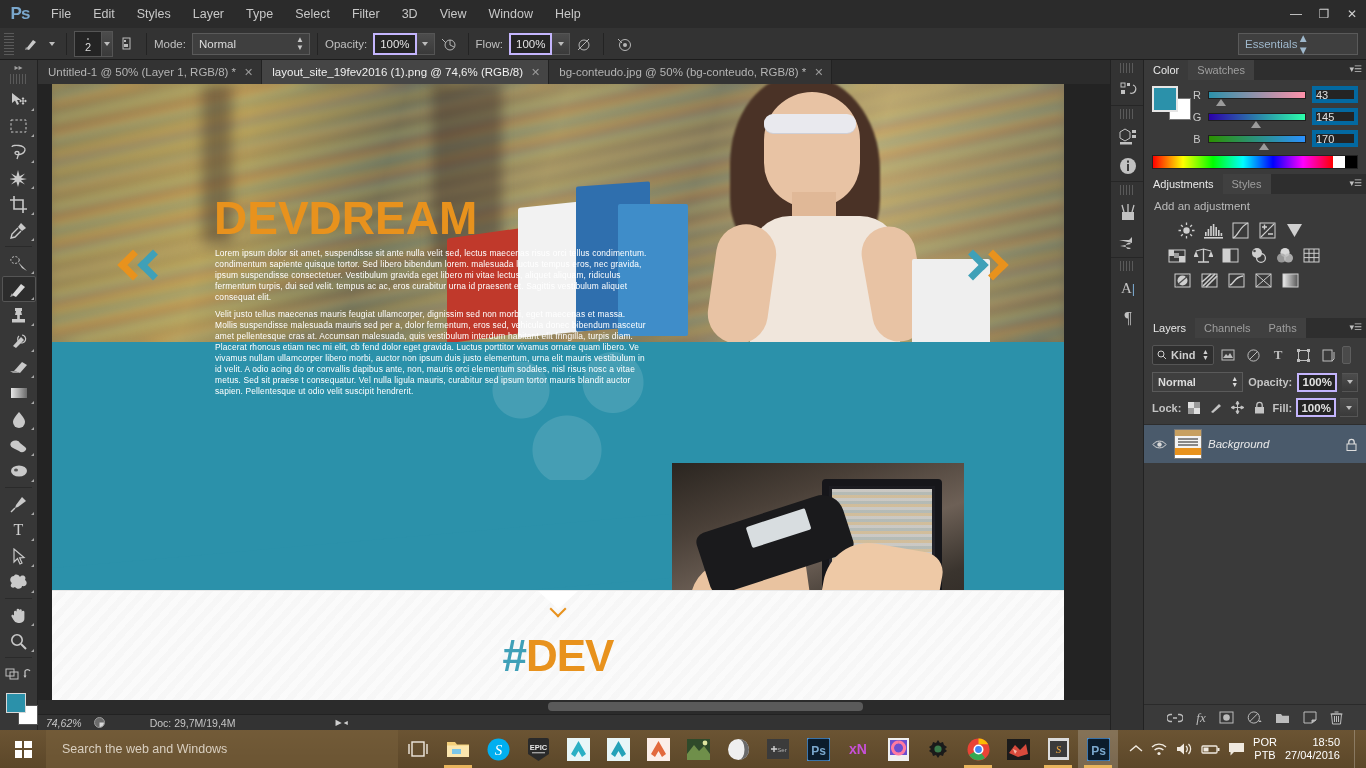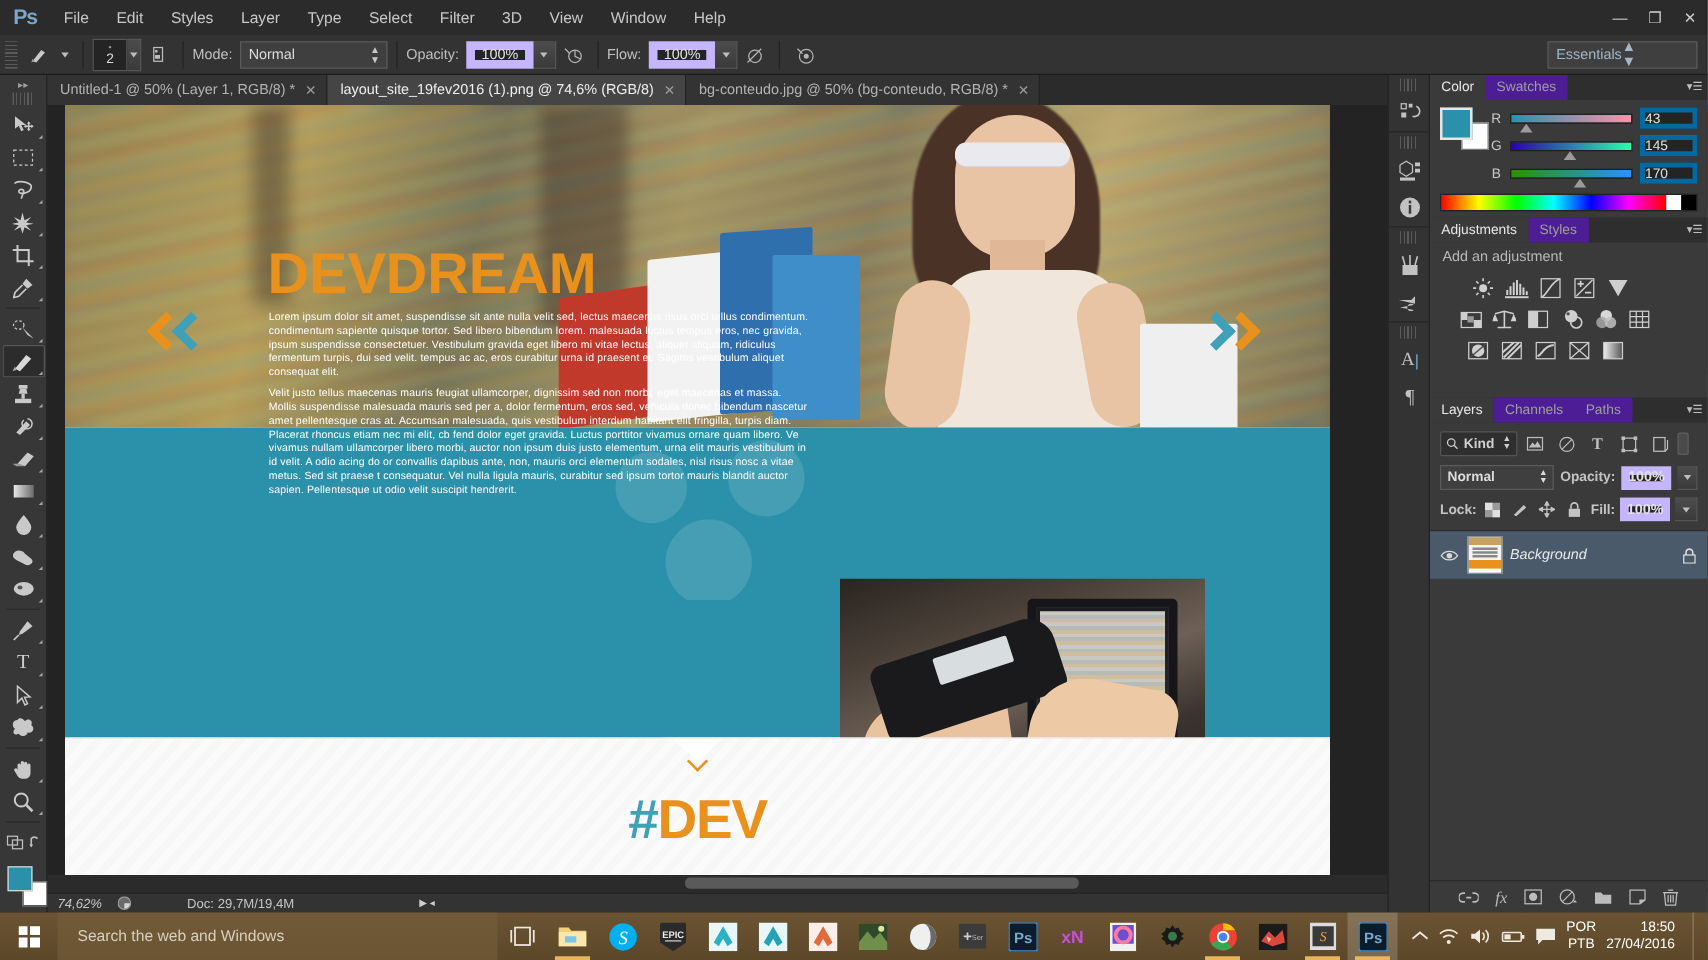--- a/index.html
+++ b/index.html
@@ -30,21 +30,21 @@
   .num-box { width:28px; height:26px; background:#242424; border:1px solid #555;
      color:#dcdcdc; font-size:11px; display:flex; flex-direction:column; align-items:center;
      justify-content:center; line-height:1; }
   .num-box .dot { font-size:7px; color:#9a9a9a; }
   .stepper { width:11px; height:26px; background:linear-gradient(#4c4c4c,#3a3a3a);
      border:1px solid #555; border-left:none; display:flex; align-items:center; justify-content:center; }
   .icon-btn { width:26px;height:24px;display:flex;align-items:center;justify-content:center; color:#b5b5b5; }
   .select-box { height:22px; background:#3f3f3f; border:1px solid #5a5a5a; color:#dcdcdc;
      font-size:11.5px; display:flex; align-items:center; padding:0 6px; position:relative; }
   .select-box .arrows { position:absolute; right:5px; font-size:8px; color:#c8c8c8; line-height:.9; text-align:center;}
-  .val-box { height:22px; min-width:40px; background:#242424; border:7px solid #c4b5fd; color:#e2e2e2;
+  .val-box { height:22px; min-width:40px; background:#242424; border:2px solid #c4b5fd; color:#e2e2e2;
      font-size:11.5px; display:flex; align-items:center; justify-content:center; padding:0 5px; }
   .dd-btn { width:18px; height:22px; background:linear-gradient(#4c4c4c,#3a3a3a); border:1px solid #555;
      border-left:none; display:flex;align-items:center;justify-content:center; }
   .ws-select { position:absolute; right:8px; width:120px; height:22px; background:#3f3f3f;
      border:1px solid #5a5a5a; color:#9fb8cc; font-size:11.5px; display:flex; align-items:center; padding:0 6px; }
 
   
   .toolbar { position:absolute; top:60px; left:0; width:38px; bottom:38px; background:#373737;
      border-right:1px solid #222; }
   .tb-collapse { height:14px; display:flex; align-items:center; justify-content:center; color:#a0a0a0; font-size:8px;}
@@ -175,21 +175,21 @@
   .minidock { position:absolute; top:60px; right:222px; width:34px; bottom:38px; background:#333;
      border-left:1px solid #222; border-right:1px solid #222; }
   .md-grip { height:10px; background:repeating-linear-gradient(to right,#5a5a5a 0 1px,transparent 1px 3px);
      margin:3px 9px 2px; }
   .md-icon { width:34px; height:30px; display:flex; align-items:center; justify-content:center; color:#c2c2c2; }
   .md-sep { height:1px; background:#262626; }
 
   .dock { position:absolute; top:60px; right:0; width:222px; bottom:38px; background:#3a3a3a; }
   .panel { background:#3a3a3a; }
   .ptabs { height:20px; background:#2e2e2e; display:flex; align-items:stretch; position:relative; }
-  .ptab { padding:0 9px; font-size:11px; color:#9e9e9e; display:flex; align-items:center; background:#4c1d95; }
+  .ptab { padding:0 9px; font-size:11px; color:#9e9e9e; display:flex; align-items:center; background:#404040; }
   .ptab.active { background:#3a3a3a; color:#e8e8e8; }
   .pmenu { position:absolute; right:4px; top:4px; color:#c0c0c0; font-size:9px; display:flex; gap:1px; align-items:center;}
   .pbody { padding:6px 8px; }
 
   .colorrow { display:flex; align-items:center; gap:6px; margin-bottom:5px; }
   .clabel { width:10px; color:#c8c8c8; font-size:11px; text-align:center; }
   .cslider { position:relative; width:98px; height:8px; border:1px solid #1f1f1f; }
   .cthumb { position:absolute; top:7px; width:0;height:0; border-left:5px solid transparent;
      border-right:5px solid transparent; border-bottom:7px solid #9b9b9b; }
   .cval { width:46px; height:17px; background:#242424; border:4px solid #0369a1; color:#e0e0e0;

